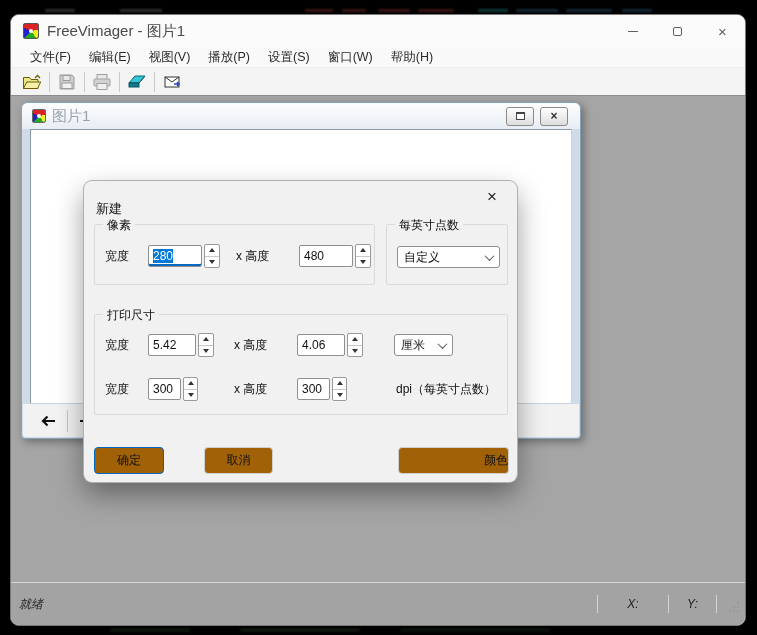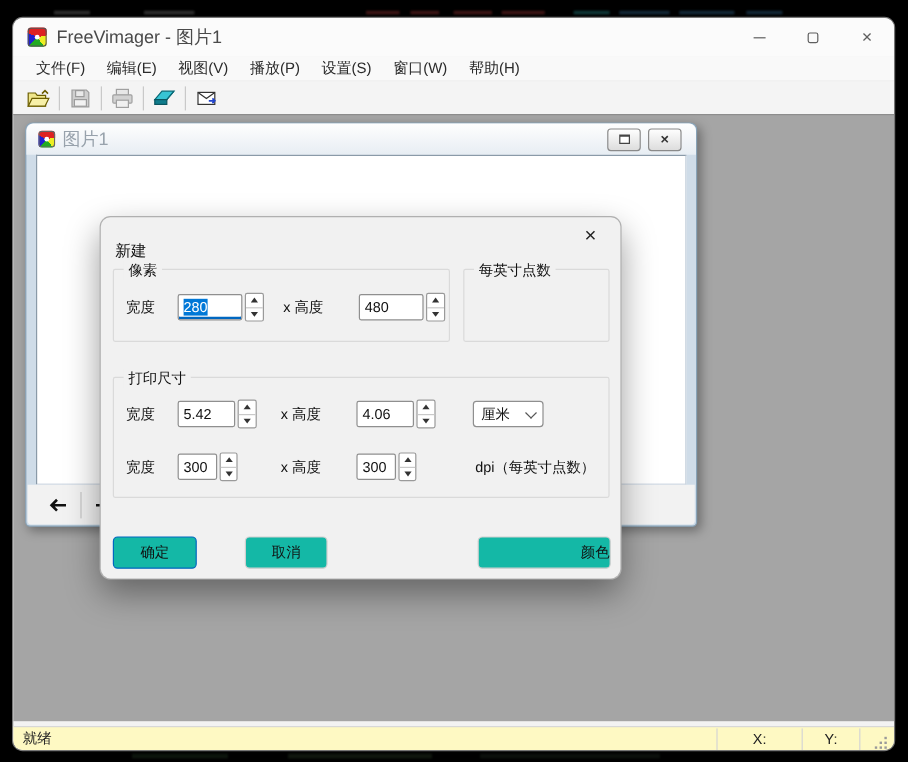--- a/index.html
+++ b/index.html
@@ -100,29 +100,29 @@
     font-size:12px; color:#111; display:flex; align-items:center; padding:0 4px; }
   .spin-input.focused { box-shadow:inset 0 -2px 0 #0067c0; }
   .spin-input .sel { background:#0078d7; color:#fff; }
   .spinner { width:16px; height:24px; margin-left:2px; background:#fff; border:1px solid #9a9a9a; border-radius:2px;
     display:flex; flex-direction:column; }
   .spinner div { flex:1; display:flex; align-items:center; justify-content:center; }
   .spinner .dn { border-top:1px solid #c9c9c9; }
   .tri-up { width:0; height:0; border-left:3.5px solid transparent; border-right:3.5px solid transparent; border-bottom:4.5px solid #333; }
   .tri-dn { width:0; height:0; border-left:3.5px solid transparent; border-right:3.5px solid transparent; border-top:4.5px solid #333; }
 
-  .dlg-btn { position:absolute; top:266px; height:27px; background:#14b8a6; border:1px solid #cfcfcf;
+  .dlg-btn { position:absolute; top:266px; height:27px; background:#a16207; border:1px solid #cfcfcf;
     border-radius:4px; font-size:12px; color:#111; display:flex; align-items:center; justify-content:center; }
   .btn-ok { left:10px; width:70px; border:1.5px solid #0067c0; }
   .btn-cancel { left:120px; width:69px; }
   .btn-color { left:314px; width:111px;justify-content:flex-end; }
 
   
-  .statusbar { position:absolute; left:0; right:0; bottom:0; height:20px; background:#fef9c3;
-    border-top:1px solid #d8d8d8; display:flex; align-items:center; font-size:12px; color:#222; }
+  .statusbar { position:absolute; left:0; right:0; bottom:0; height:43px; background:#a3a3a3;
+    border-top:1px solid #d8d8d8; display:flex; align-items:center; font-size:12px; color:#222;font-style:italic; }
   .sb-main { flex:1; padding-left:8px; }
   .sb-sep { width:1px; height:18px; background:#d5d5d5; }
   .sb-x { width:70px; text-align:center; }
   .sb-y { width:47px; text-align:center; }
   .sb-grip { width:28px; height:26px; position:relative; }
   .sb-grip::before { content:""; position:absolute; right:6px; bottom:5px; width:2px; height:2px; background:#9a9a9a;
     box-shadow:0 -4px #9a9a9a, 0 -8px #9a9a9a, -4px 0 #9a9a9a, -4px -4px #9a9a9a, -8px 0 #9a9a9a; }
 
   svg { display:block; }
 </style>
@@ -333,20 +333,24 @@
                 </div>
               <div class="dn">
                   <i class="tri-dn"></i>
                 </div>
             </div>
           </div>
         </div>
 
         <div class="group grp-paper">
           <span class="legend">每英寸点数</span>
+          <div class="combo" style="position:absolute;left:10px;top:21px;width:103px;">
+            <span>自定义</span>
+            <span class="chev"></span>
+          </div>
         </div>
 
         <div class="group grp-print">
           <span class="legend">打印尺寸</span>
           <div class="row" style="top:17px;">
             <span class="lbl w43">宽度</span>
             <div class="spin-input" style="width:48px;">
               <span>5.42</span>
             </div>
             <div class="spinner">

